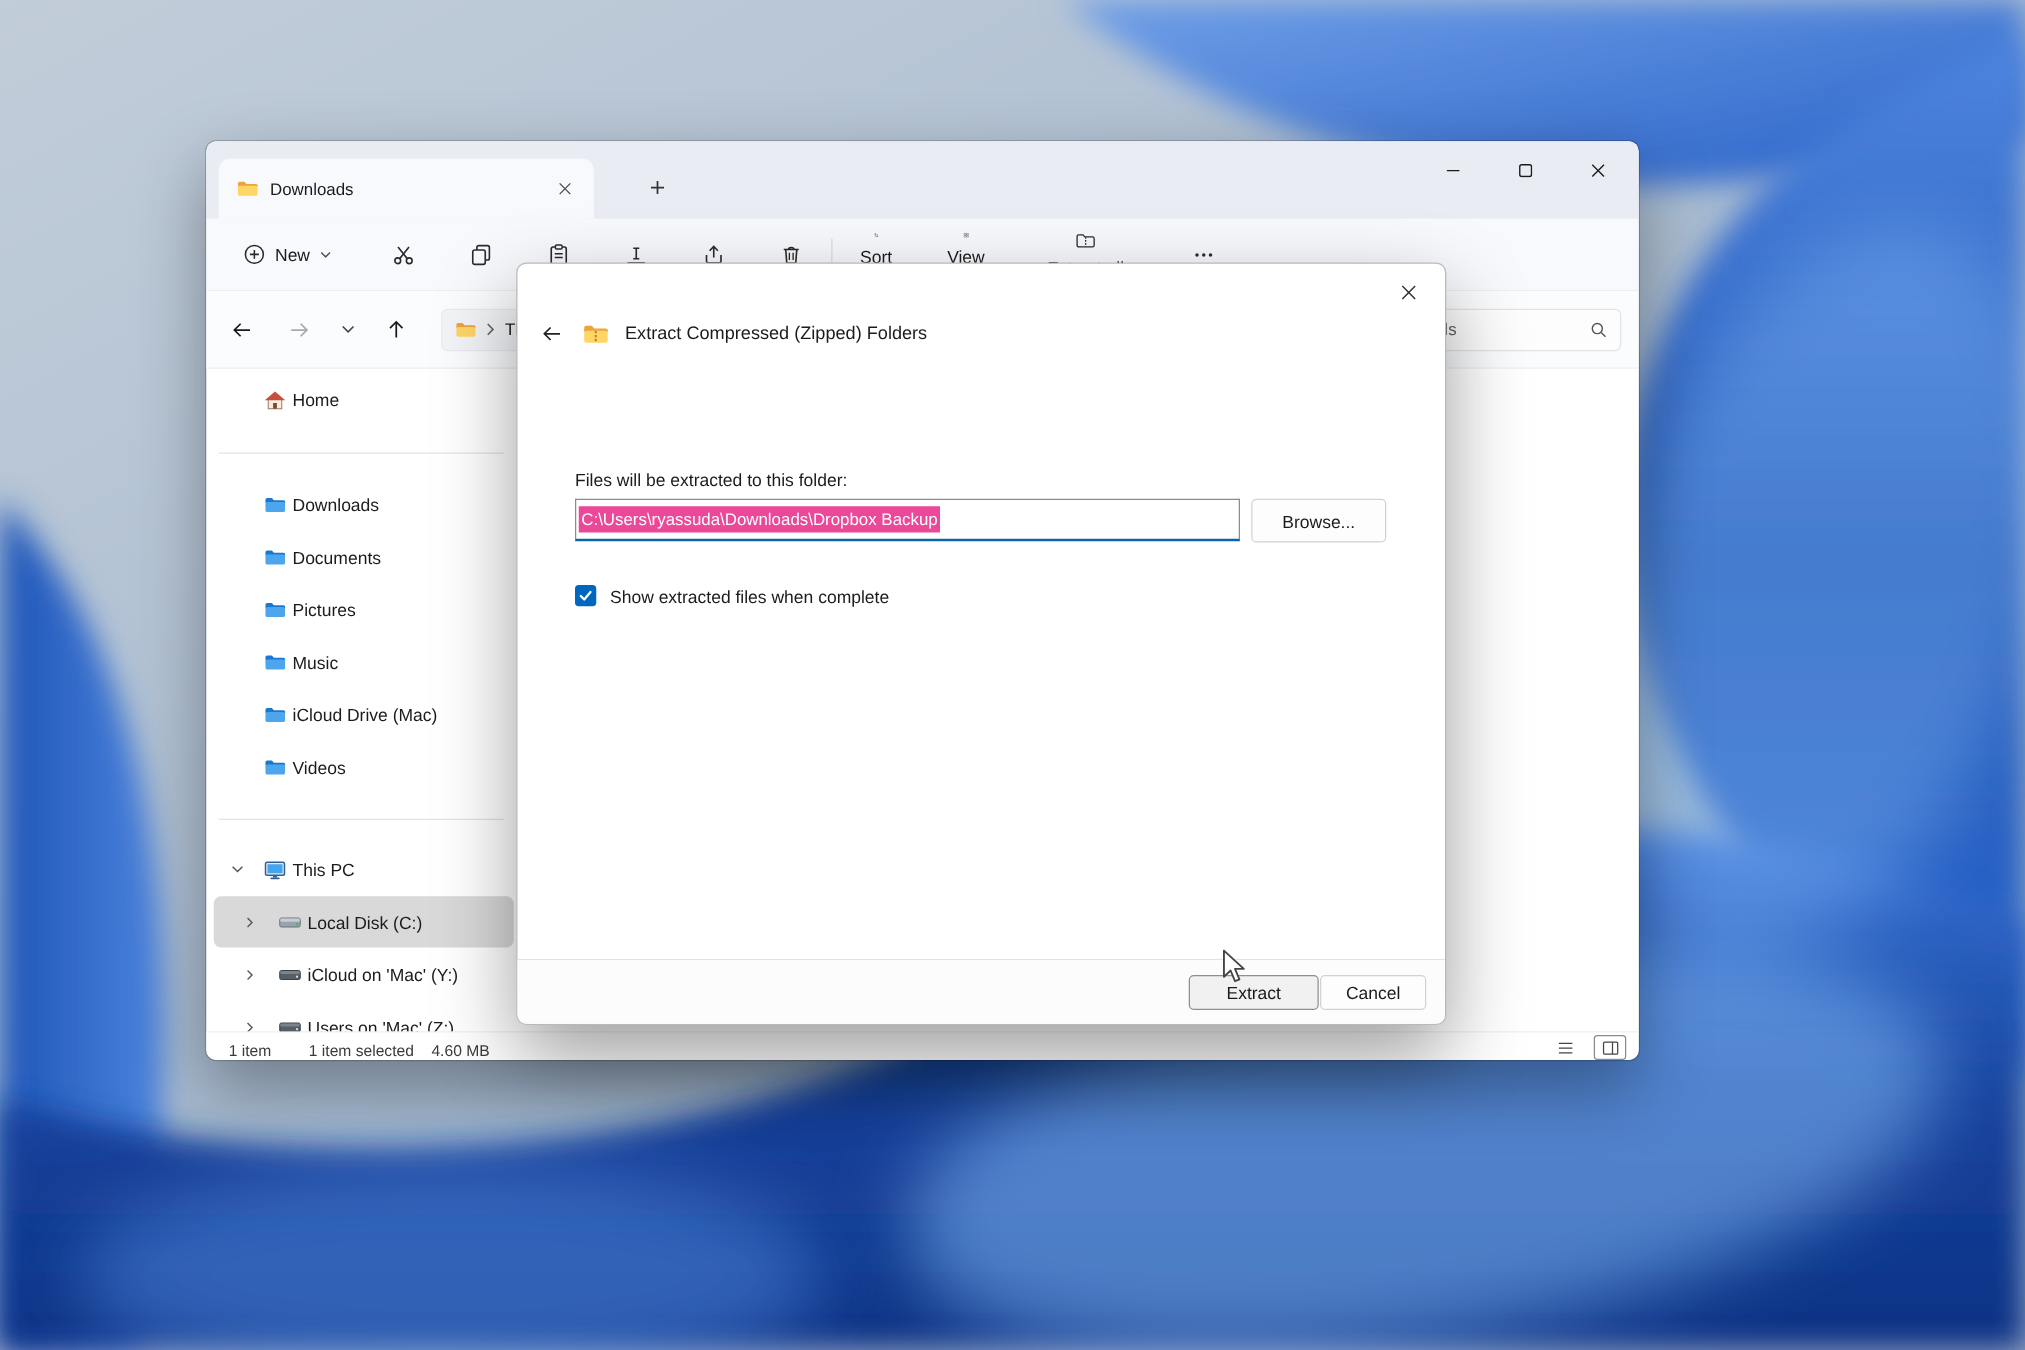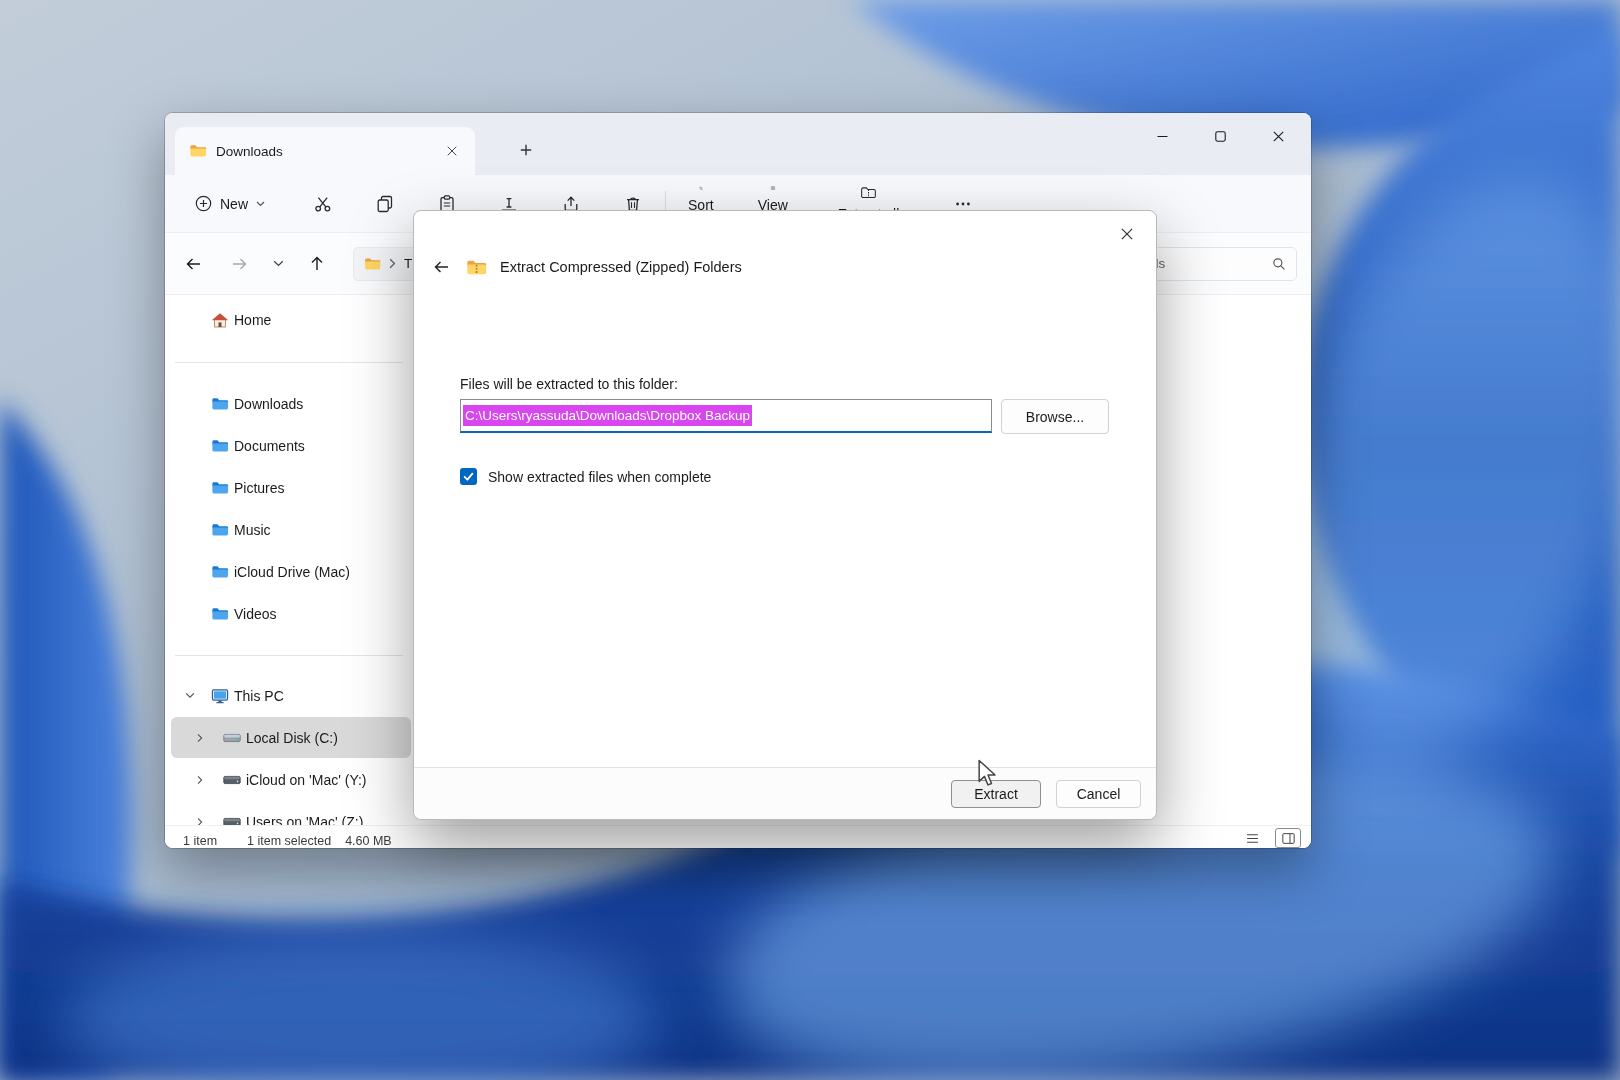--- a/index.html
+++ b/index.html
@@ -85,32 +85,32 @@
     color:#333; }
   .dlg-header { position:absolute; top:44px; left:15px; display:flex;
     align-items:center; gap:13px; font-size:14.5px; }
   .dlg-back { color:#222; width:24px; height:24px; }
   .dlg-heading { position:absolute; top:109px; left:46px; font-size:21px;
     color:#0b3d94; font-weight:400; }
   .dlg-label { position:absolute; top:165px; left:46px; }
   .path-input { position:absolute; top:188px; left:46px; width:532px; height:34px;
     background:#fff; border:1px solid #8c8c8c; border-bottom:2px solid #0b63b4;
     display:flex; align-items:center; padding-left:2px; overflow:hidden; }
-  .selected-text { background:#d946ef; color:#fff; font-size:13.5px;
+  .selected-text { background:#ec4899; color:#fff; font-size:13.5px;
     padding:3px 2px; white-space:nowrap; }
   .dbtn { background:#fdfdfd; border:1px solid #d2d2d2; border-radius:4px;
     font-size:14px; color:#1b1b1b; }
   .browse { position:absolute; left:587px; top:188px; width:108px; height:35px; }
   .check-row { position:absolute; top:257px; left:46px; display:flex;
     align-items:center; gap:11px; }
   .cbx { width:17px; height:17px; background:#0067c0; border-radius:3px;
     display:flex; align-items:center; justify-content:center; flex:none; }
   .dlg-footer { position:absolute; left:0; right:0; bottom:0; height:52px;
     border-top:1px solid #e2e2e2; background:#fcfcfc; border-radius:0 0 8px 8px; }
-  .extract { position:absolute; left:537px; top:12px; width:90px; height:28px;
+  .extract { position:absolute; left:537px; top:12px; width:104px; height:28px;
     background:#f1f1f1; border:1px solid #8f8f8f; }
   .cancel { position:absolute; left:642px; top:12px; width:85px; height:28px; }
 
   #cursor { position:absolute; left:977px; top:759px; z-index:50; }
 </style>
 </head>
 <body>
 
 <svg width="0" height="0" style="position:absolute">
 <defs>

